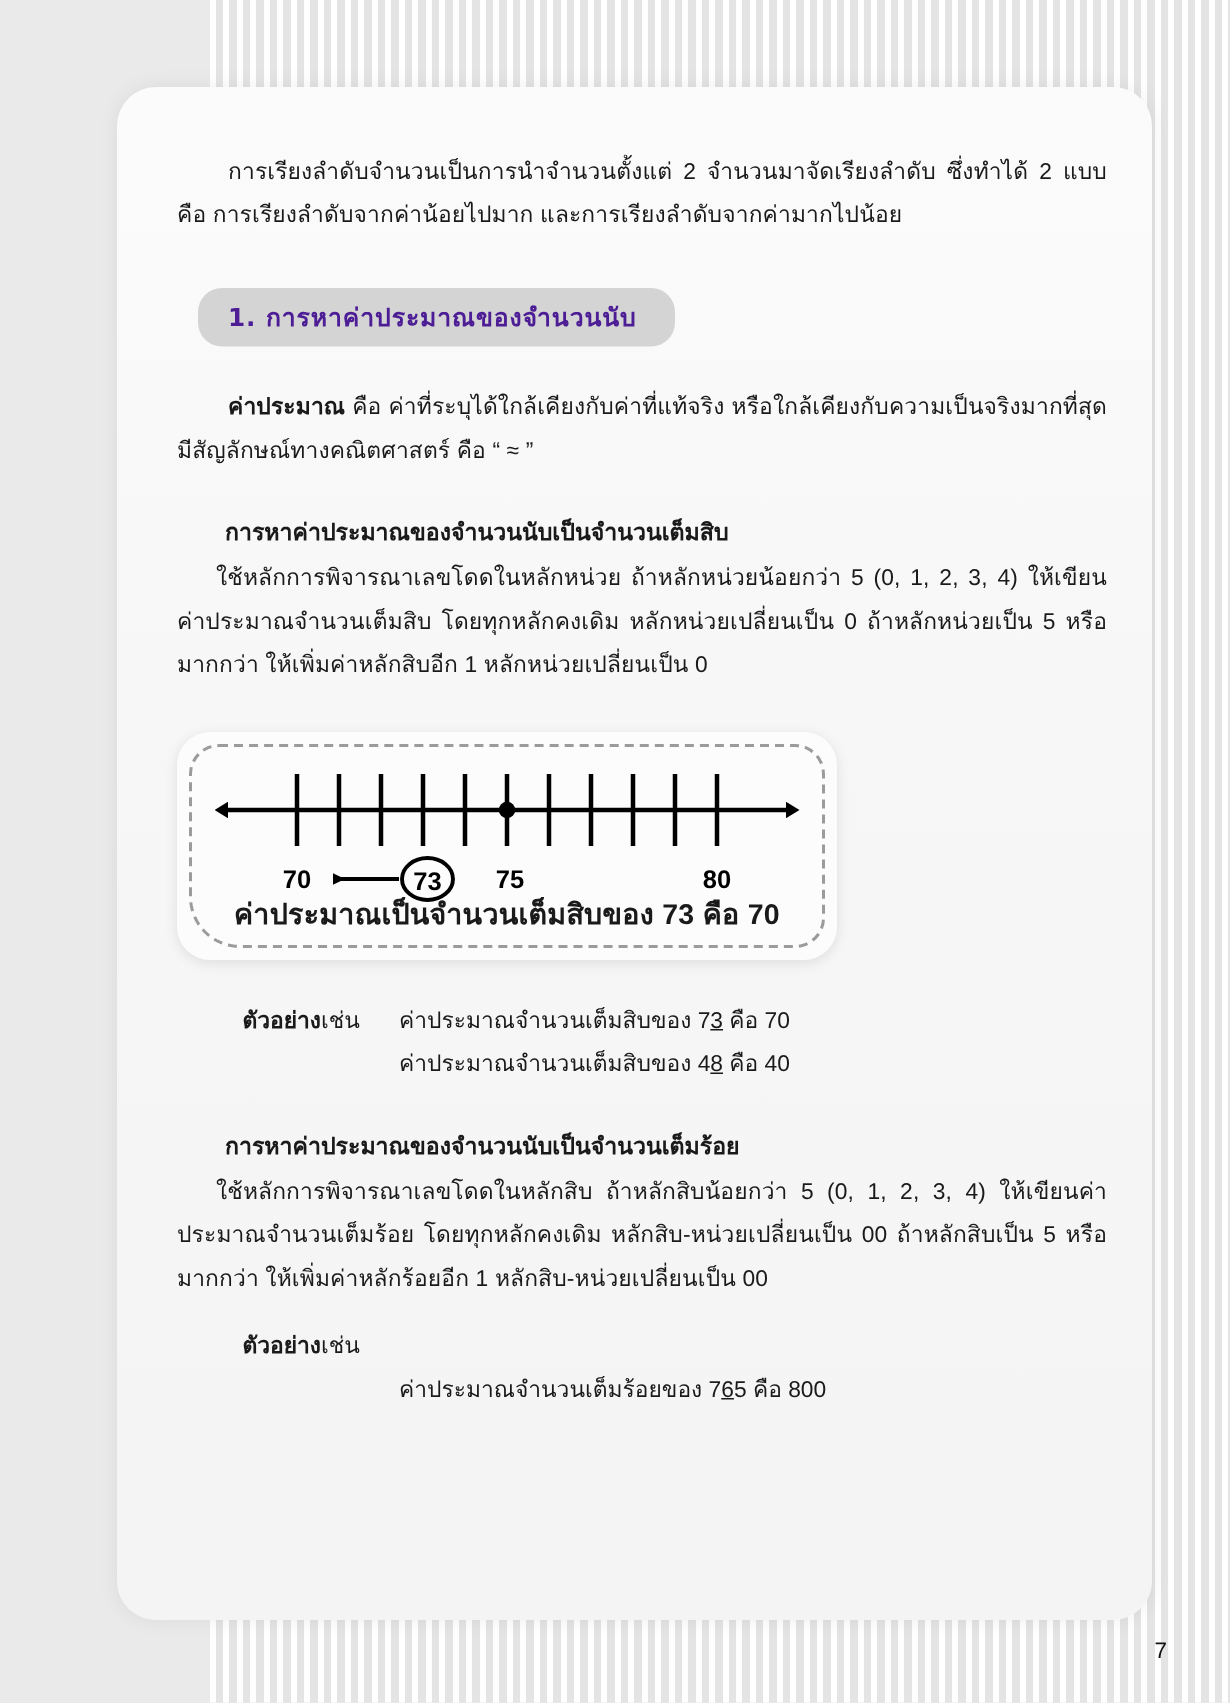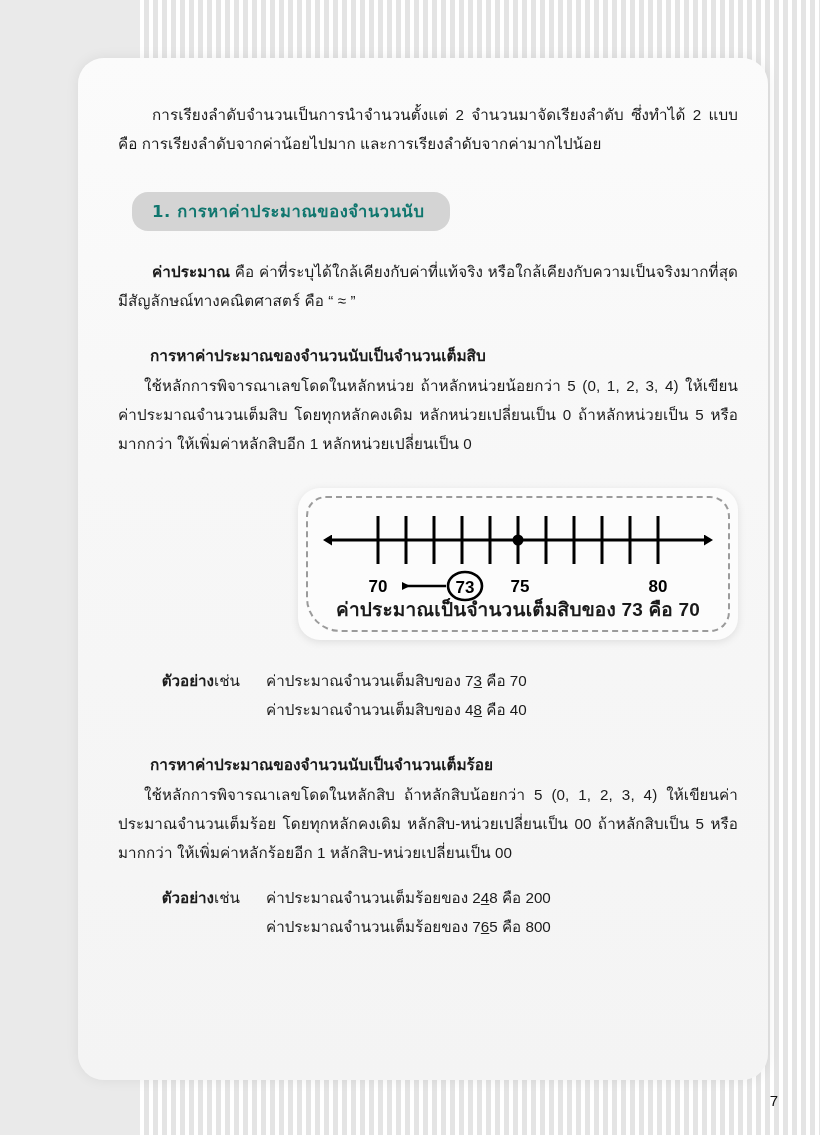--- a/index.html
+++ b/index.html
@@ -80,21 +80,21 @@
     margin: 34px 0 0 14px;
   }
   .pill {
     display: inline-block;
     background: #d4d4d4;
     border-radius: 16px;
     padding: 6px 26px 7px 20px;
     font-size: 16.5px;
     font-weight: bold;
     letter-spacing: 0.6px;
-    color: #0f766e;
+    color: #4c1d95;
     font-family: "DejaVu Sans", "Liberation Sans", sans-serif;
   }
 
   .sub-head {
     font-size: 15.4px;
     font-weight: bold;
     margin: 0;
     padding-left: 32px;
     line-height: 30px;
   }
@@ -117,21 +117,21 @@
     text-align: right;
   }
   .ex-chen { width: 52px; flex: 0 0 52px; }
   .ex-body { flex: 1 1 auto; }
   .ul { text-decoration: underline; }
 
   
   #figure-outer {
     margin: 30px 0 0 0;
     display: flex;
-    justify-content: flex-end;
+    justify-content: flex-start;
   }
   #figure-card {
     position: relative;
     width: 440px;
     height: 152px;
     background: #fcfcfc;
     border-radius: 22px;
     box-shadow: 0 2px 9px rgba(0,0,0,0.10);
   }
   #figure-dashed {
@@ -260,21 +260,20 @@
 
   <div class="blk">
     <p class="sub-head">การหาค่าประมาณของจำนวนนับเป็นจำนวนเต็มร้อย</p>
     <p class="para indent-sm">ใช้หลักการพิจารณาเลขโดดในหลักสิบ  ถ้าหลักสิบน้อยกว่า 5 (0, 1, 2, 3, 4) ให้เขียนค่าประมาณจำนวนเต็มร้อย โดยทุกหลักคงเดิม  หลักสิบ-หน่วยเปลี่ยนเป็น 00   ถ้าหลักสิบเป็น 5 หรือมากกว่า ให้เพิ่มค่าหลักร้อยอีก 1 หลักสิบ-หน่วยเปลี่ยนเป็น 00</p>
   </div>
 
   <div class="blk-sm">
     <div class="ex-row">
       <span class="ex-label">ตัวอย่าง</span>
       <span class="ex-chen">เช่น</span>
-      <span class="ex-body"><span>ค่าประมาณจำนวนเต็มร้อยของ 2</span><span class="ul">4</span><span>8 คือ 200</span></span>
     </div>
     <div class="ex-row">
       <span class="ex-label"></span>
       <span class="ex-chen"></span>
       <span class="ex-body"><span>ค่าประมาณจำนวนเต็มร้อยของ 7</span><span class="ul">6</span><span>5 คือ 800</span></span>
     </div>
   </div>
 
 </div>
 

